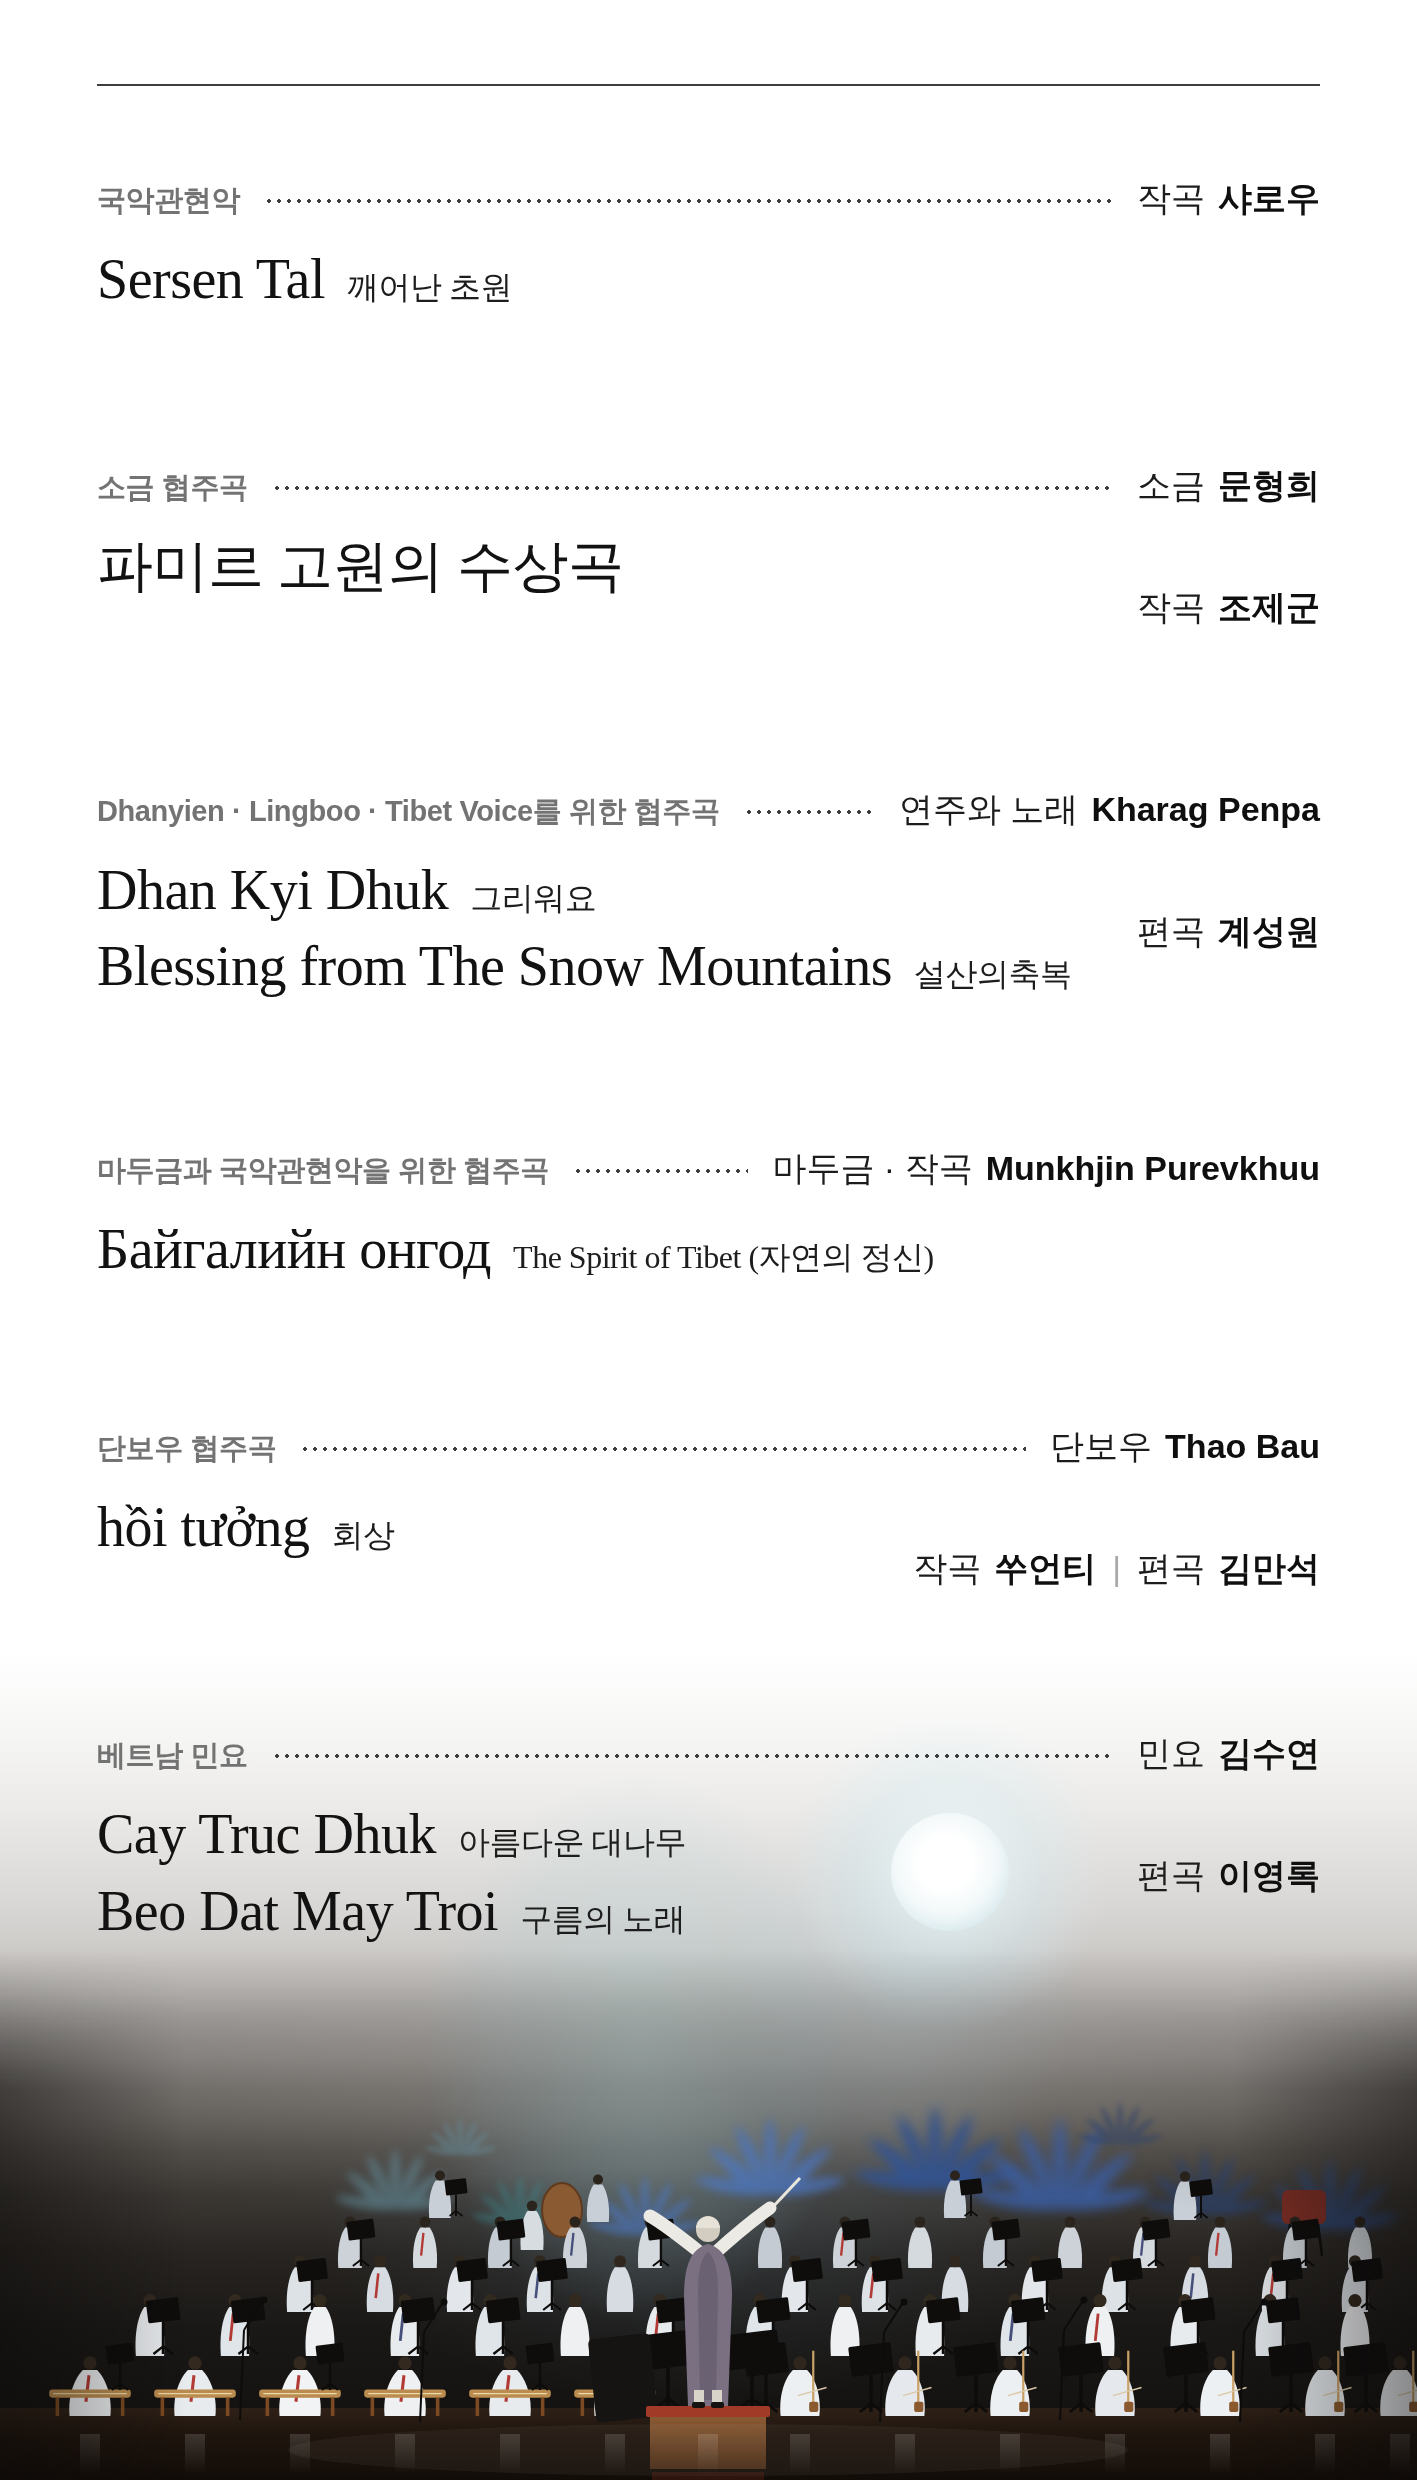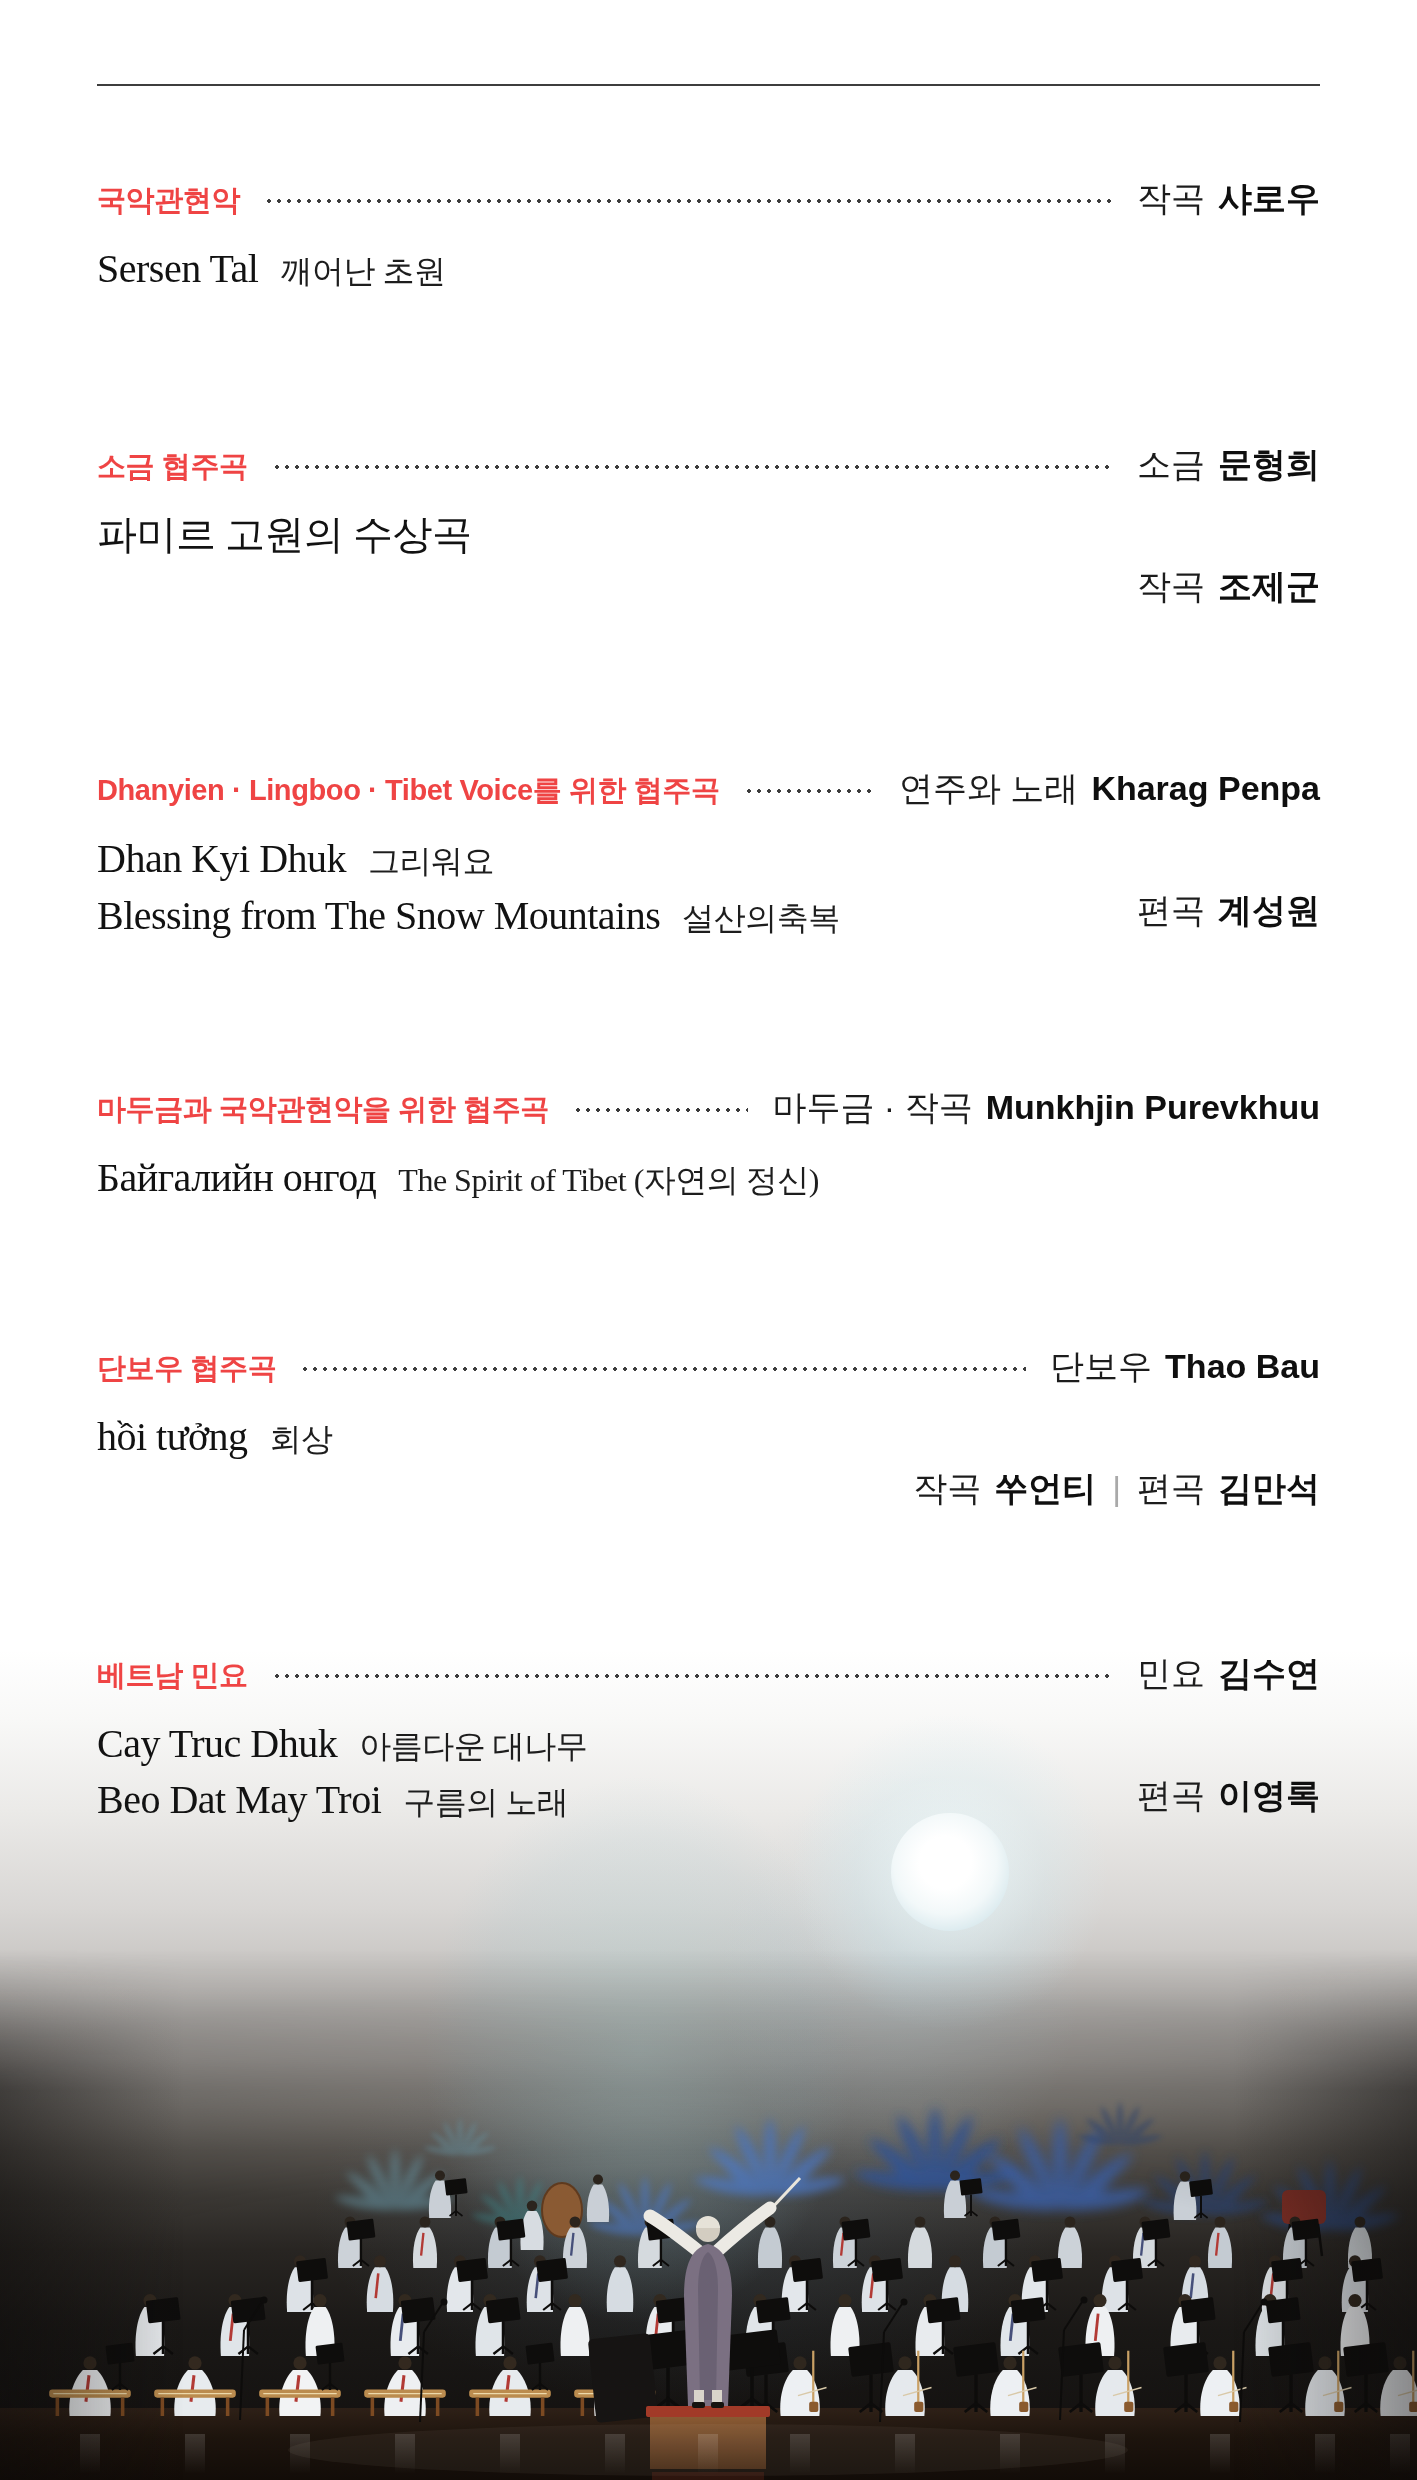--- a/index.html
+++ b/index.html
@@ -24,35 +24,35 @@
   .t-plus{font-size:80px;font-weight:400;letter-spacing:0;}
   .divider{margin-top:84px;border-top:2.5px solid #3d3d3d;}
   
   .prog{margin-top:100px;}
   .prog:nth-child(1){margin-top:46px;}
   .prog:nth-child(2){margin-top:104px;}
   .prog:nth-child(3){margin-top:112px;}
   .prog:nth-child(5){margin-top:96px;}
   .prog:nth-child(6){margin-top:95px;}
   .row1{display:flex;align-items:baseline;}
-  .genre{font-size:29px;font-weight:600;white-space:nowrap;letter-spacing:-0.4px;color:#ef4444;}
+  .genre{font-size:29px;font-weight:600;white-space:nowrap;letter-spacing:-0.4px;color:#737373;}
   .leader{
     flex:1;height:4px;margin:0 24px;transform:translateY(-7px);
     background-image:radial-gradient(circle,#3c3c3c 1.7px,transparent 2px);
     background-size:10px 4px;background-repeat:repeat-x;background-position:left center;
   }
   .credit{white-space:nowrap;font-size:34px;color:#1c1c1c;margin-top:44px;}
   .credit .role{font-weight:400;}
   .credit .name{font-weight:700;margin-left:13px;color:#0f0f0f;}
   .credit .sep{color:#a9a9a9;font-weight:300;margin:0 16px;}
   .row2{display:flex;justify-content:space-between;align-items:flex-start;margin-top:22px;}
   .row2 .credit{padding-top:10px;}
   .title-line{font-family:"Liberation Serif","DejaVu Serif",serif;line-height:1.26;letter-spacing:-0.5px;}
   .title-line + .title-line{margin-top:6px;}
-  .title-main{font-size:40px;font-weight:500;color:#121212;}
+  .title-main{font-size:56px;font-weight:500;color:#121212;}
   .title-sub{font-size:32px;margin-left:22px;color:#1d1d1d;font-weight:400;}
   
   .photo{position:absolute;left:0;top:1650px;width:1417px;height:830px;z-index:1;}
   .photo > div{position:absolute;}
   .ph-grad{inset:0;background:linear-gradient(180deg,
     #ffffff 0px,#f8f8f7 70px,#ebeae8 160px,#d8d6d4 260px,#c2bfbc 340px,
     #a4a09c 410px,#827e79 455px,#5a5651 500px,#3c3935 545px,#282522 600px,
     #1a1816 680px,#100e0d 830px);}
   .ph-haze{inset:0;background:
     radial-gradient(ellipse 300px 380px at 640px 400px, rgba(180,215,215,.38), rgba(160,200,210,.12) 55%, transparent 72%),

